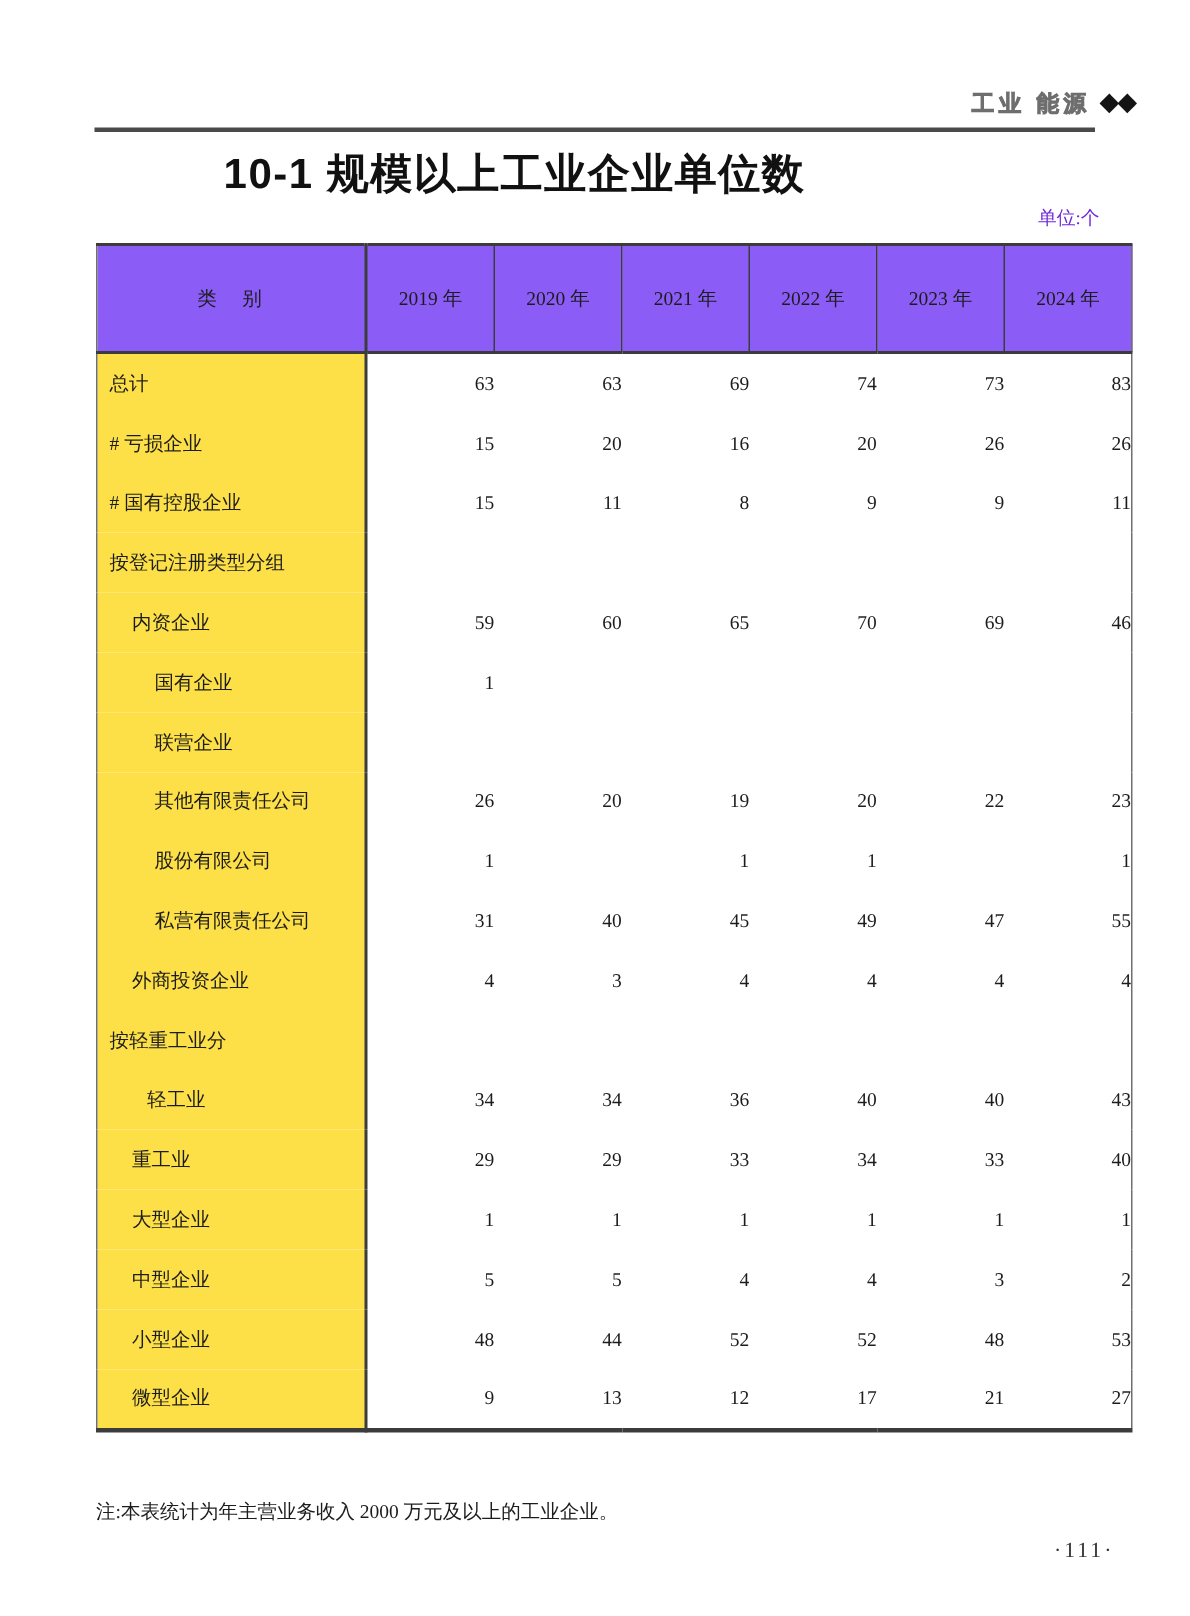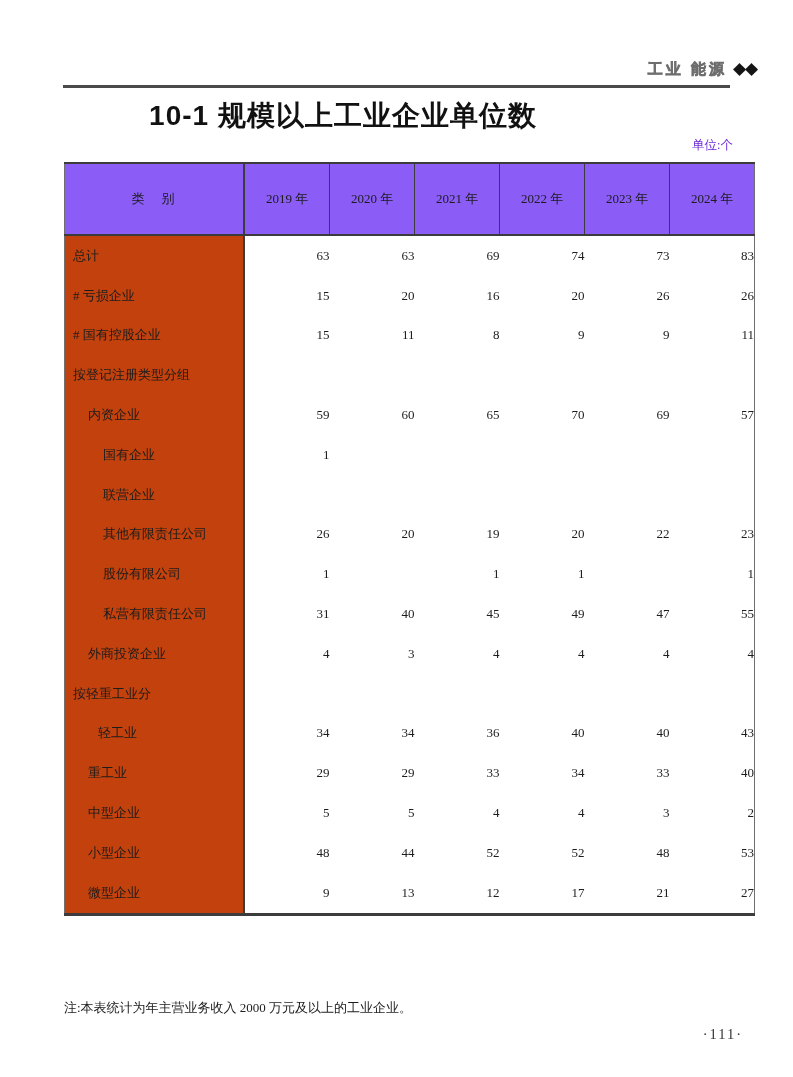--- a/index.html
+++ b/index.html
@@ -64,21 +64,21 @@
   }
   th.cat{width:176px;border-right:2px solid #3c3c3c;letter-spacing:2px;}
   th.year{width:82px;border-left:1px solid #3c3c3c;}
   table.stat-table td{
     height:39.8px;
     font-size:13px;
     vertical-align:middle;
     padding:0;
   }
   td.label{
-    background:#c2410c;
+    background:#fde047;
     border-right:2px solid #3c3c3c;
     font-size:13.5px;
     text-align:left;
   }
   td.num{
     text-align:right;
     padding-right:7px;
     background:#ffffff;
   }
   
@@ -154,21 +154,21 @@
         <td class="num"></td>
         <td class="num"></td>
       </tr>
       <tr>
         <td class="label" style="padding-left: 23px;">内资企业</td>
         <td class="num">59</td>
         <td class="num">60</td>
         <td class="num">65</td>
         <td class="num">70</td>
         <td class="num">69</td>
-        <td class="num">57</td>
+        <td class="num">46</td>
       </tr>
       <tr>
         <td class="label" style="padding-left: 38px;">国有企业</td>
         <td class="num">1</td>
         <td class="num"></td>
         <td class="num"></td>
         <td class="num"></td>
         <td class="num"></td>
         <td class="num"></td>
       </tr>
@@ -236,20 +236,29 @@
         <td class="num">43</td>
       </tr>
       <tr>
         <td class="label" style="padding-left: 23px;">重工业</td>
         <td class="num">29</td>
         <td class="num">29</td>
         <td class="num">33</td>
         <td class="num">34</td>
         <td class="num">33</td>
         <td class="num">40</td>
+      </tr>
+      <tr>
+        <td class="label" style="padding-left: 23px;">大型企业</td>
+        <td class="num">1</td>
+        <td class="num">1</td>
+        <td class="num">1</td>
+        <td class="num">1</td>
+        <td class="num">1</td>
+        <td class="num">1</td>
       </tr>
       <tr>
         <td class="label" style="padding-left: 23px;">中型企业</td>
         <td class="num">5</td>
         <td class="num">5</td>
         <td class="num">4</td>
         <td class="num">4</td>
         <td class="num">3</td>
         <td class="num">2</td>
       </tr>

